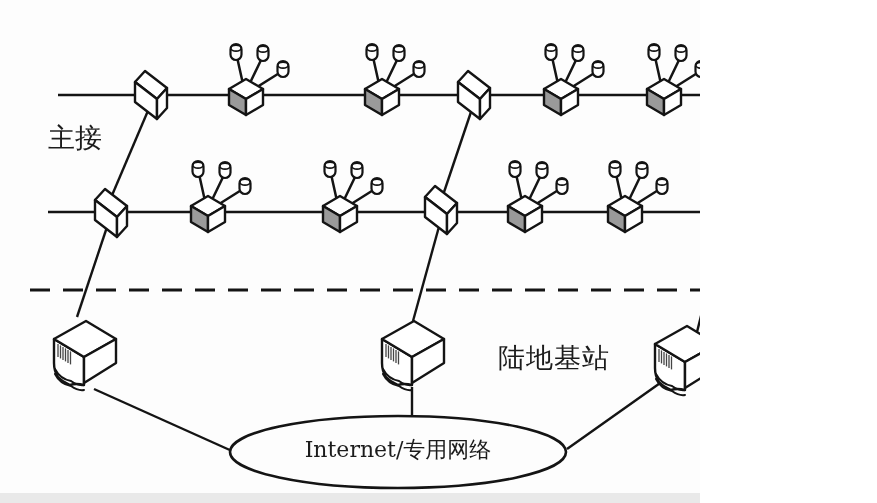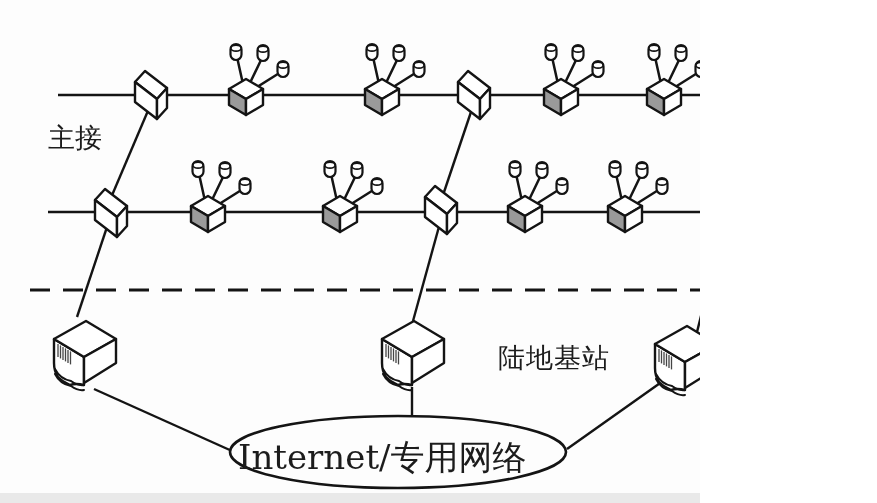--- a/index.html
+++ b/index.html
@@ -15,21 +15,21 @@
     position:absolute;
     color:#1c1c1c;
     font-family:"DejaVu Serif","Liberation Serif",serif;
     white-space:nowrap;
     line-height:1.2;
   }
   .lbl-main-junction{left:45px;top:121px;width:60px;font-size:27px;text-align:center;line-height:33px;}
   .lbl-sensor{left:175px;top:125px;font-size:26px;letter-spacing:3px;}
   .lbl-secondary-junction{left:146px;top:235px;font-size:26px;letter-spacing:4px;}
   .lbl-base-station{left:452px;top:342px;font-size:27px;letter-spacing:1px;margin-left:46px;}
-  .lbl-network{left:238px;top:437px;width:320px;font-size:34px;text-align:left;}
+  .lbl-network{left:238px;top:437px;width:320px;font-size:22px;text-align:center;}
   .scan-edge-bottom{
     position:absolute;left:0;top:493px;width:877px;height:10px;
     background:#e9e9e9;
   }
   .scan-edge-right{
     position:absolute;left:803px;top:0;width:74px;height:503px;
     background:#f5f5f5;opacity:.6;
   }
 </style>
 </head>

